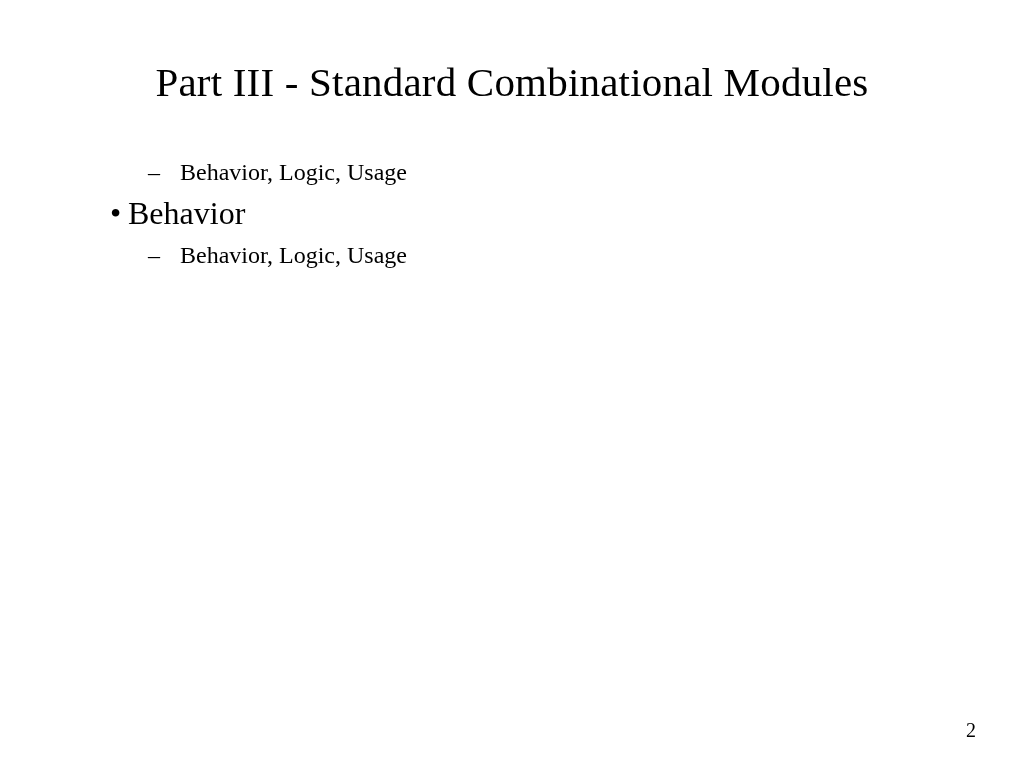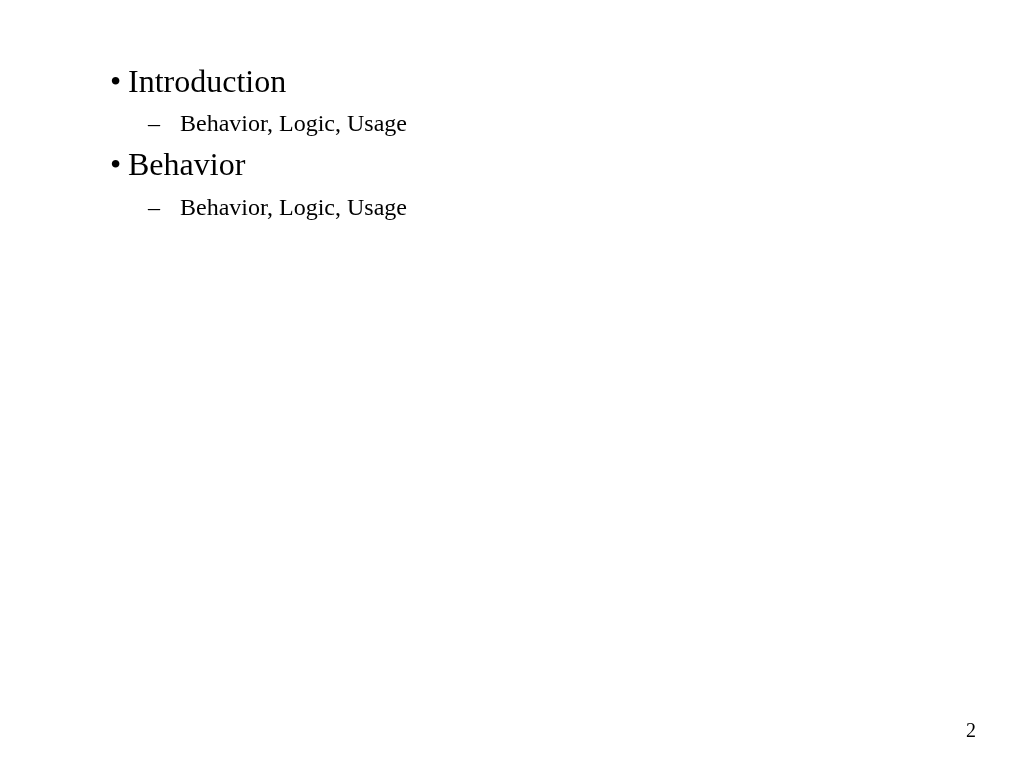--- a/index.html
+++ b/index.html
@@ -64,20 +64,20 @@
       position: absolute;
       bottom: 26px;
       right: 48px;
       font-size: 20px;
     }
   </style>
 </head>
 <body>
 
 <div class="slide">
+  <h1 class="title">Part III - Standard Combinational Modules</h1>
   <div class="content">
-    <div class="bullet-item">Introduction</div>
     <div class="sub-item"><span class="gap"></span><span>Behavior, Logic, Usage</span></div>
     <div class="bullet-item">Behavior</div>
     <div class="sub-item"><span class="gap"></span><span>Behavior, Logic, Usage</span></div>
   </div>
   <div class="page-number">2</div>
 </div>
 
 </body></html>

